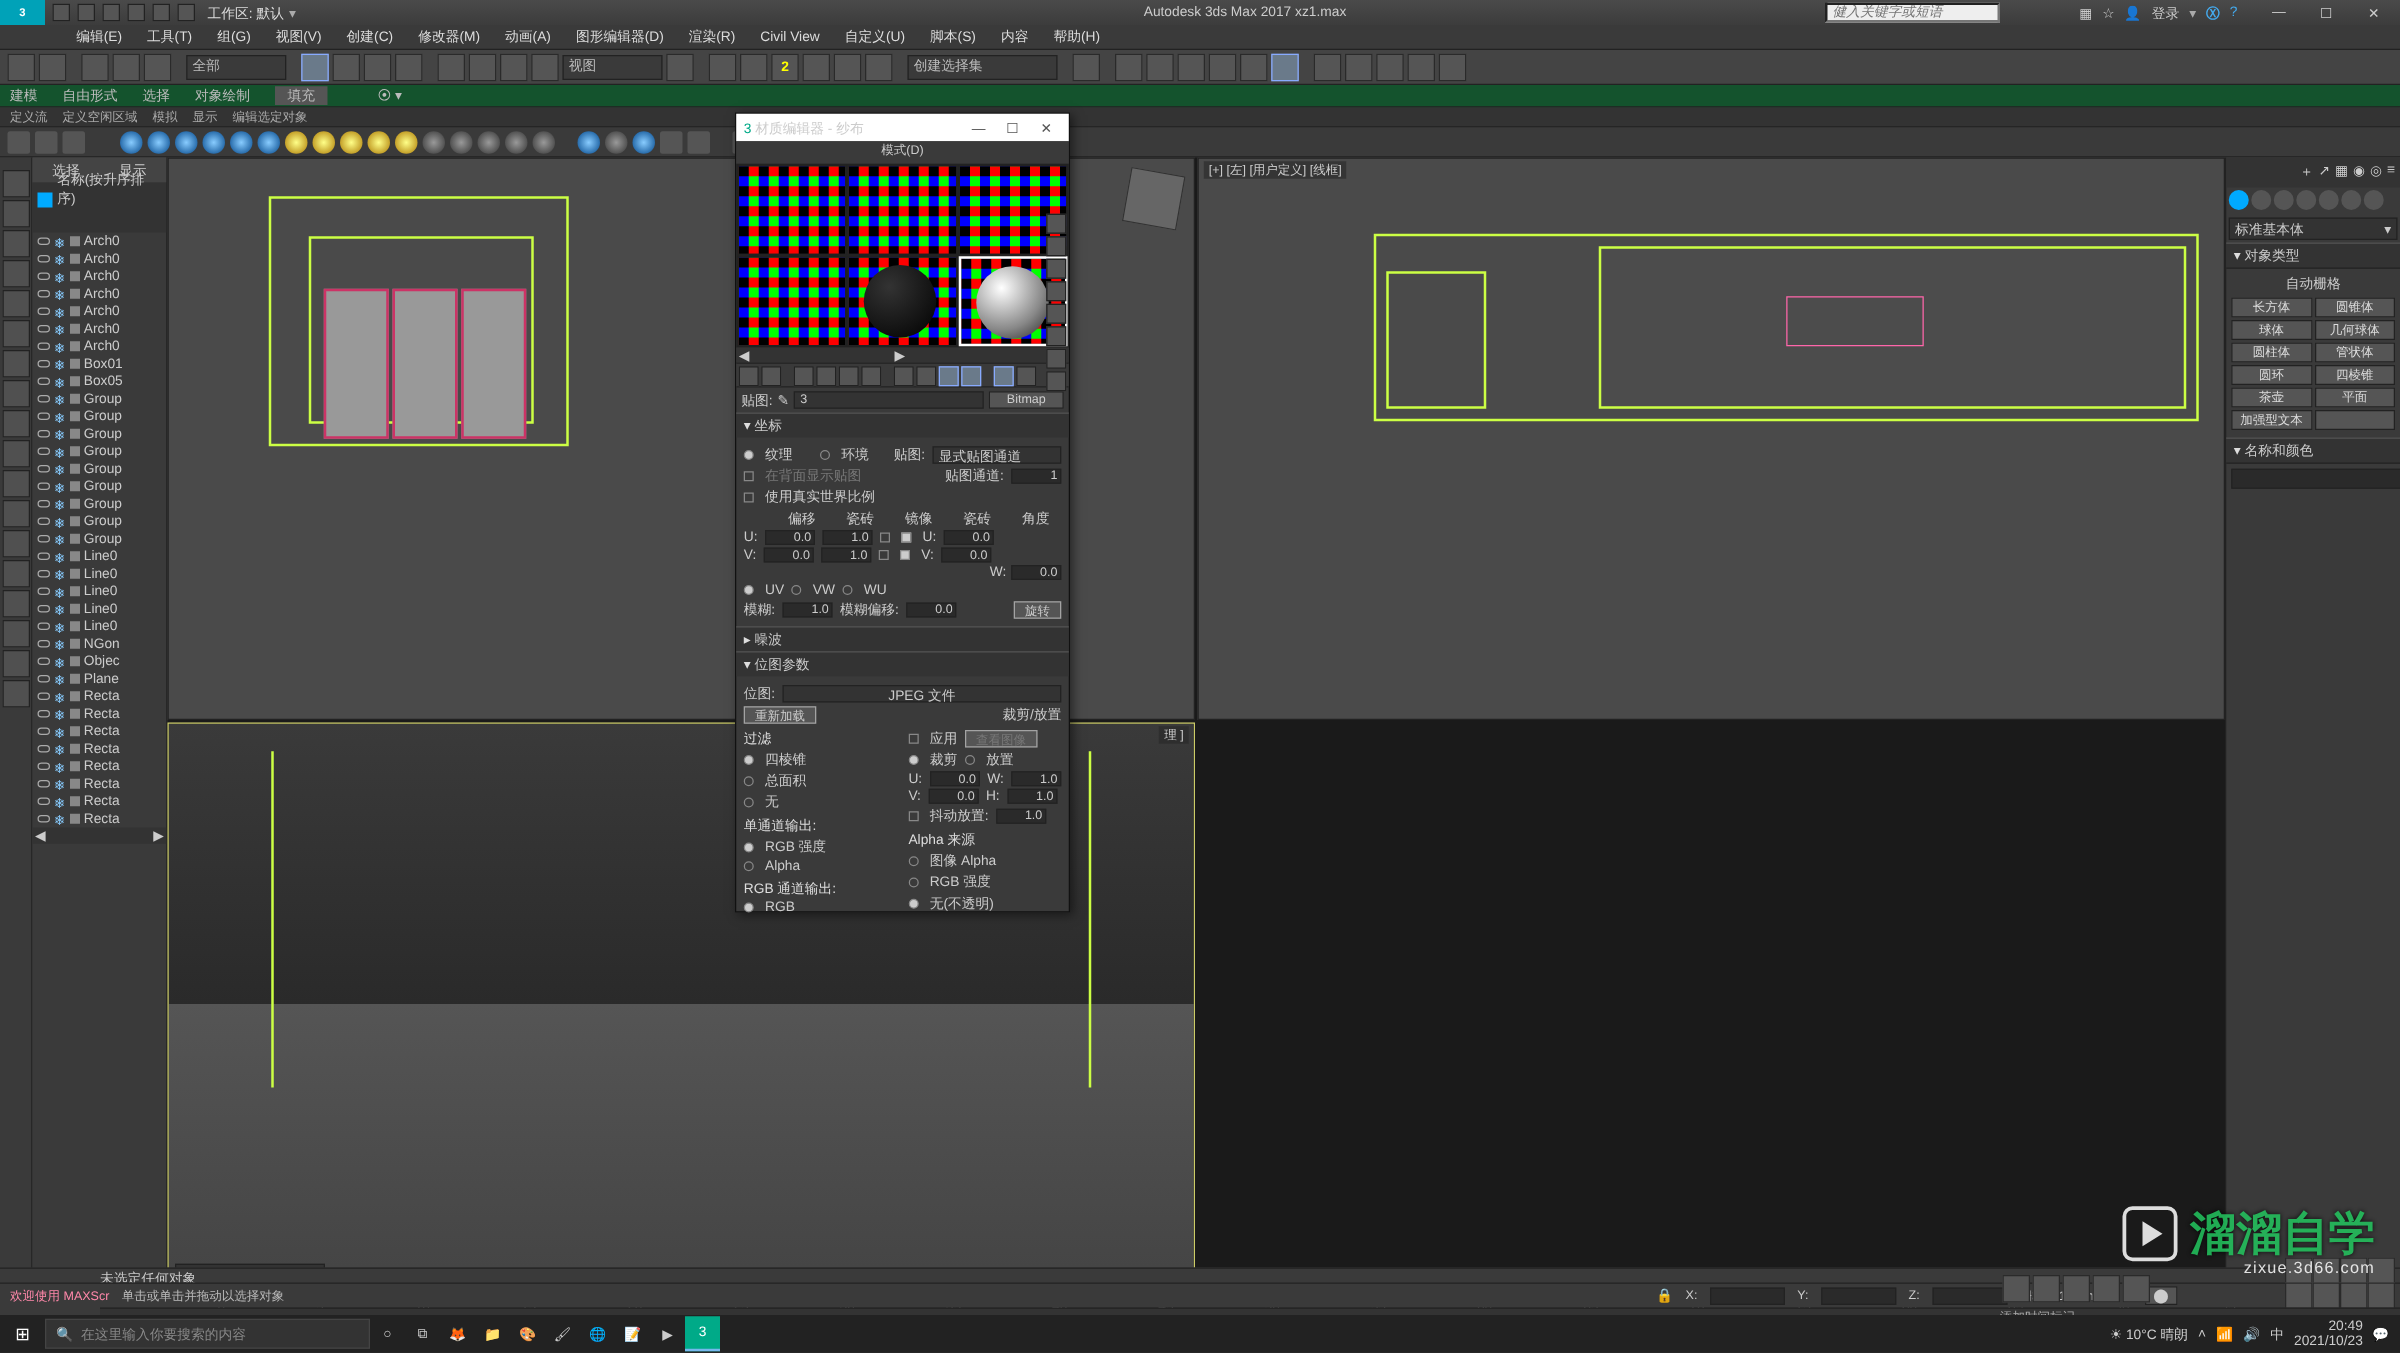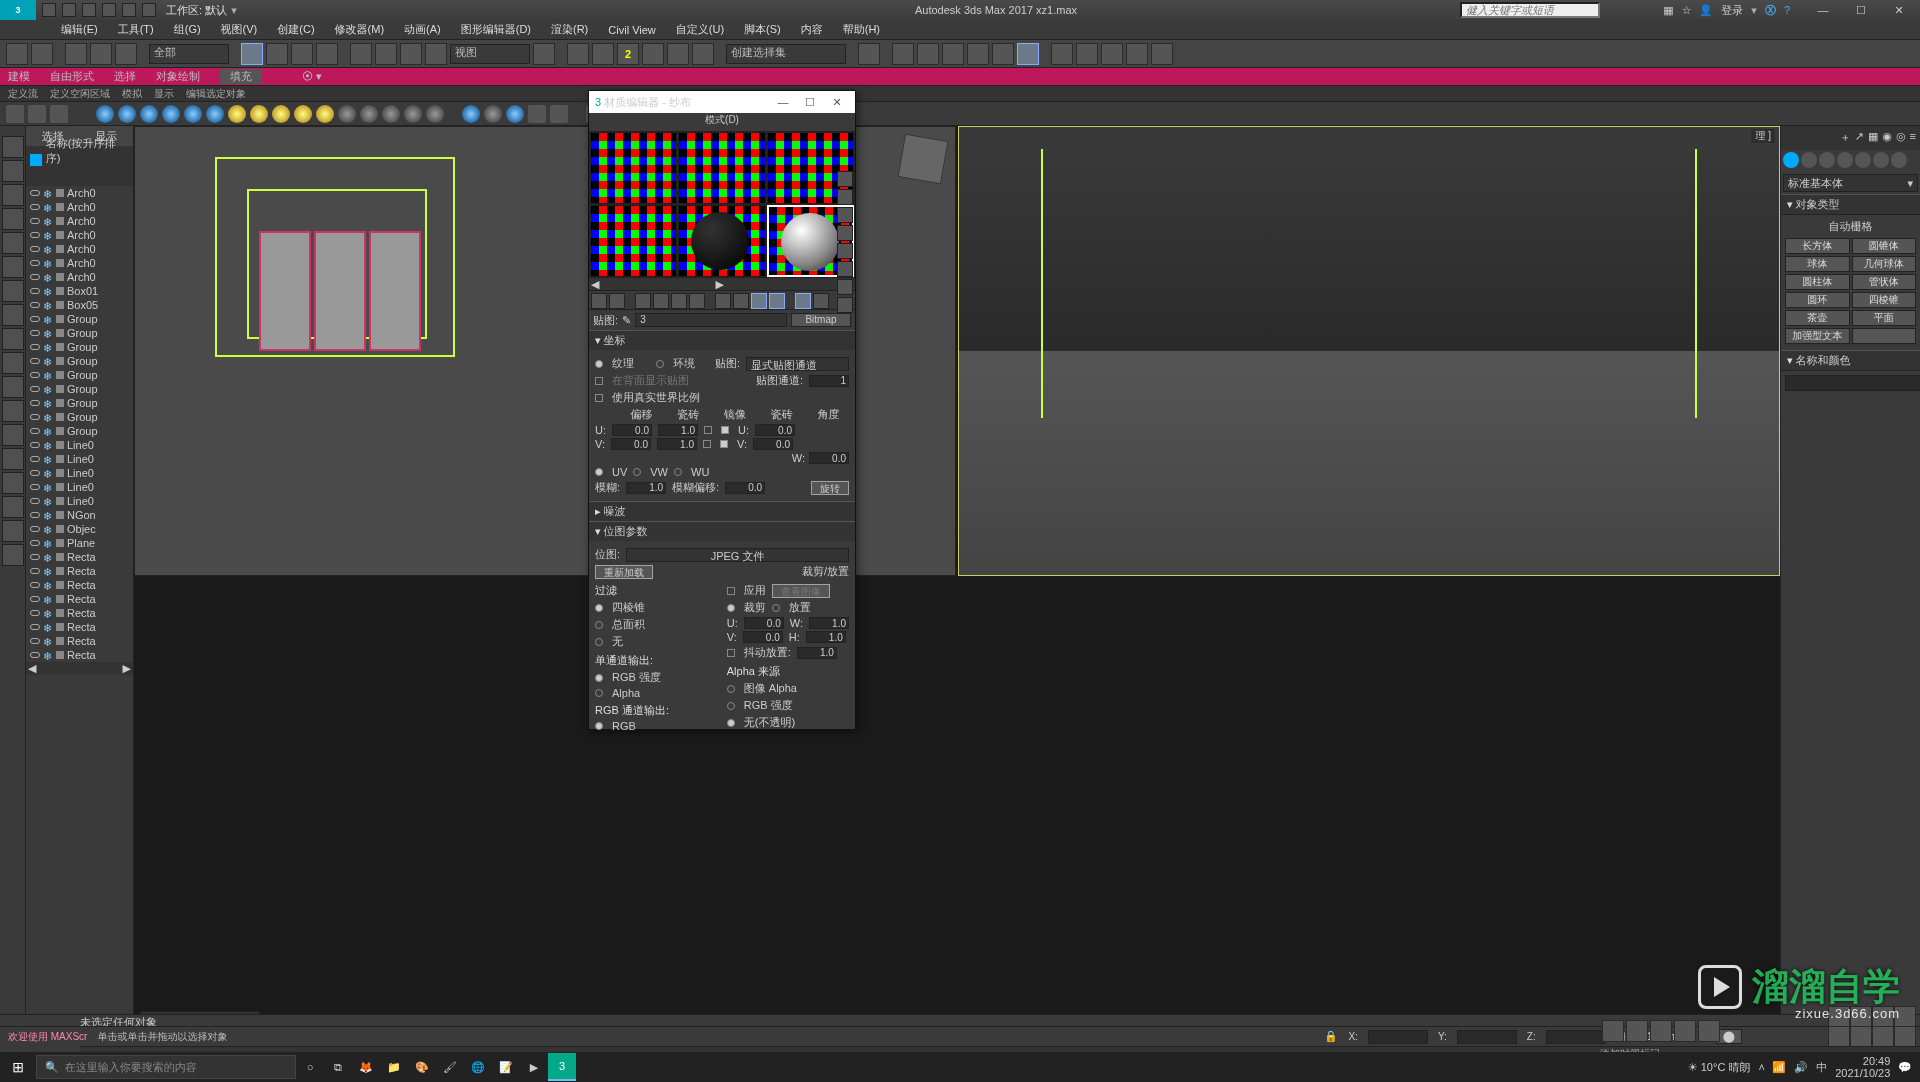--- a/index.html
+++ b/index.html
@@ -17,21 +17,21 @@
 
 .menubar { height:20px; background:#3a3a3a; border-bottom:1px solid #222; display:flex; align-items:center; padding-left:53px; gap:4px; }
 .menubar span { padding:0 8px; color:#ddd; cursor:default; }
 
 .main-toolbar { height:28px; background:#444; border-bottom:1px solid #222; display:flex; align-items:center; padding:0 6px; gap:3px; }
 .tb-btn { width:22px;height:22px;background:#555;border:1px solid #2a2a2a; }
 .tb-btn.active { background:#6a7a8a; border:1px solid #8af; }
 .tb-combo { width:80px;height:20px;background:#3a3a3a;border:1px solid #222;padding:0 4px;color:#bbb; }
 .tb-sep { width:6px; }
 
-.ribbon { height:18px; background:#be185d; display:flex; align-items:center; padding-left:8px; gap:20px; border-bottom:1px solid #222; }
+.ribbon { height:18px; background:#14532d; display:flex; align-items:center; padding-left:8px; gap:20px; border-bottom:1px solid #222; }
 .ribbon span { color:#bbb; }
 .ribbon-sub { height:16px; background:#333; display:flex; align-items:center; padding-left:8px; gap:12px; border-bottom:1px solid #222; }
 .ribbon-sub span { color:#aaa; font-size:10px; }
 
 .icon-row { height:24px; background:#3a3a3a; border-bottom:1px solid #222; display:flex; align-items:center; padding:0 6px; gap:4px; }
 .ir-btn { width:18px;height:18px;border-radius:9px;background:radial-gradient(#ff8,#a70); }
 .ir-btn.blue { background:radial-gradient(#8cf,#048); }
 .ir-btn.grey { background:radial-gradient(#999,#333); }
 .ir-btn.sq { border-radius:2px; background:#555; }
 
@@ -532,20 +532,29 @@
     <div class="viewport">
       <div class="viewcube"></div>
       <div class="left-wire">
         <div class="win">
           <div class="pane" style="left:10px"></div>
           <div class="pane" style="left:65px"></div>
           <div class="pane" style="left:120px"></div>
         </div>
       </div>
     </div>
+    <div class="viewport">
+      <div class="vp-label">[+] [左] [用户定义] [线框]</div>
+      <div class="front-wire">
+        <div class="big"></div>
+          <div class="door"></div>
+          <div class="mid"></div>
+          <div class="pink"></div>
+      </div>
+    </div>
     <div class="viewport persp active">
       <div class="vp-label" style="right:4px;left:auto">理 ]</div>
       <div class="persp-scene">
           <div class="wall"></div>
         </div>
     </div>
   </div>
 
   <div class="command-panel">
     <div style="height:24px;display:flex;gap:4px;padding:4px;justify-content:flex-end;background:#333">

